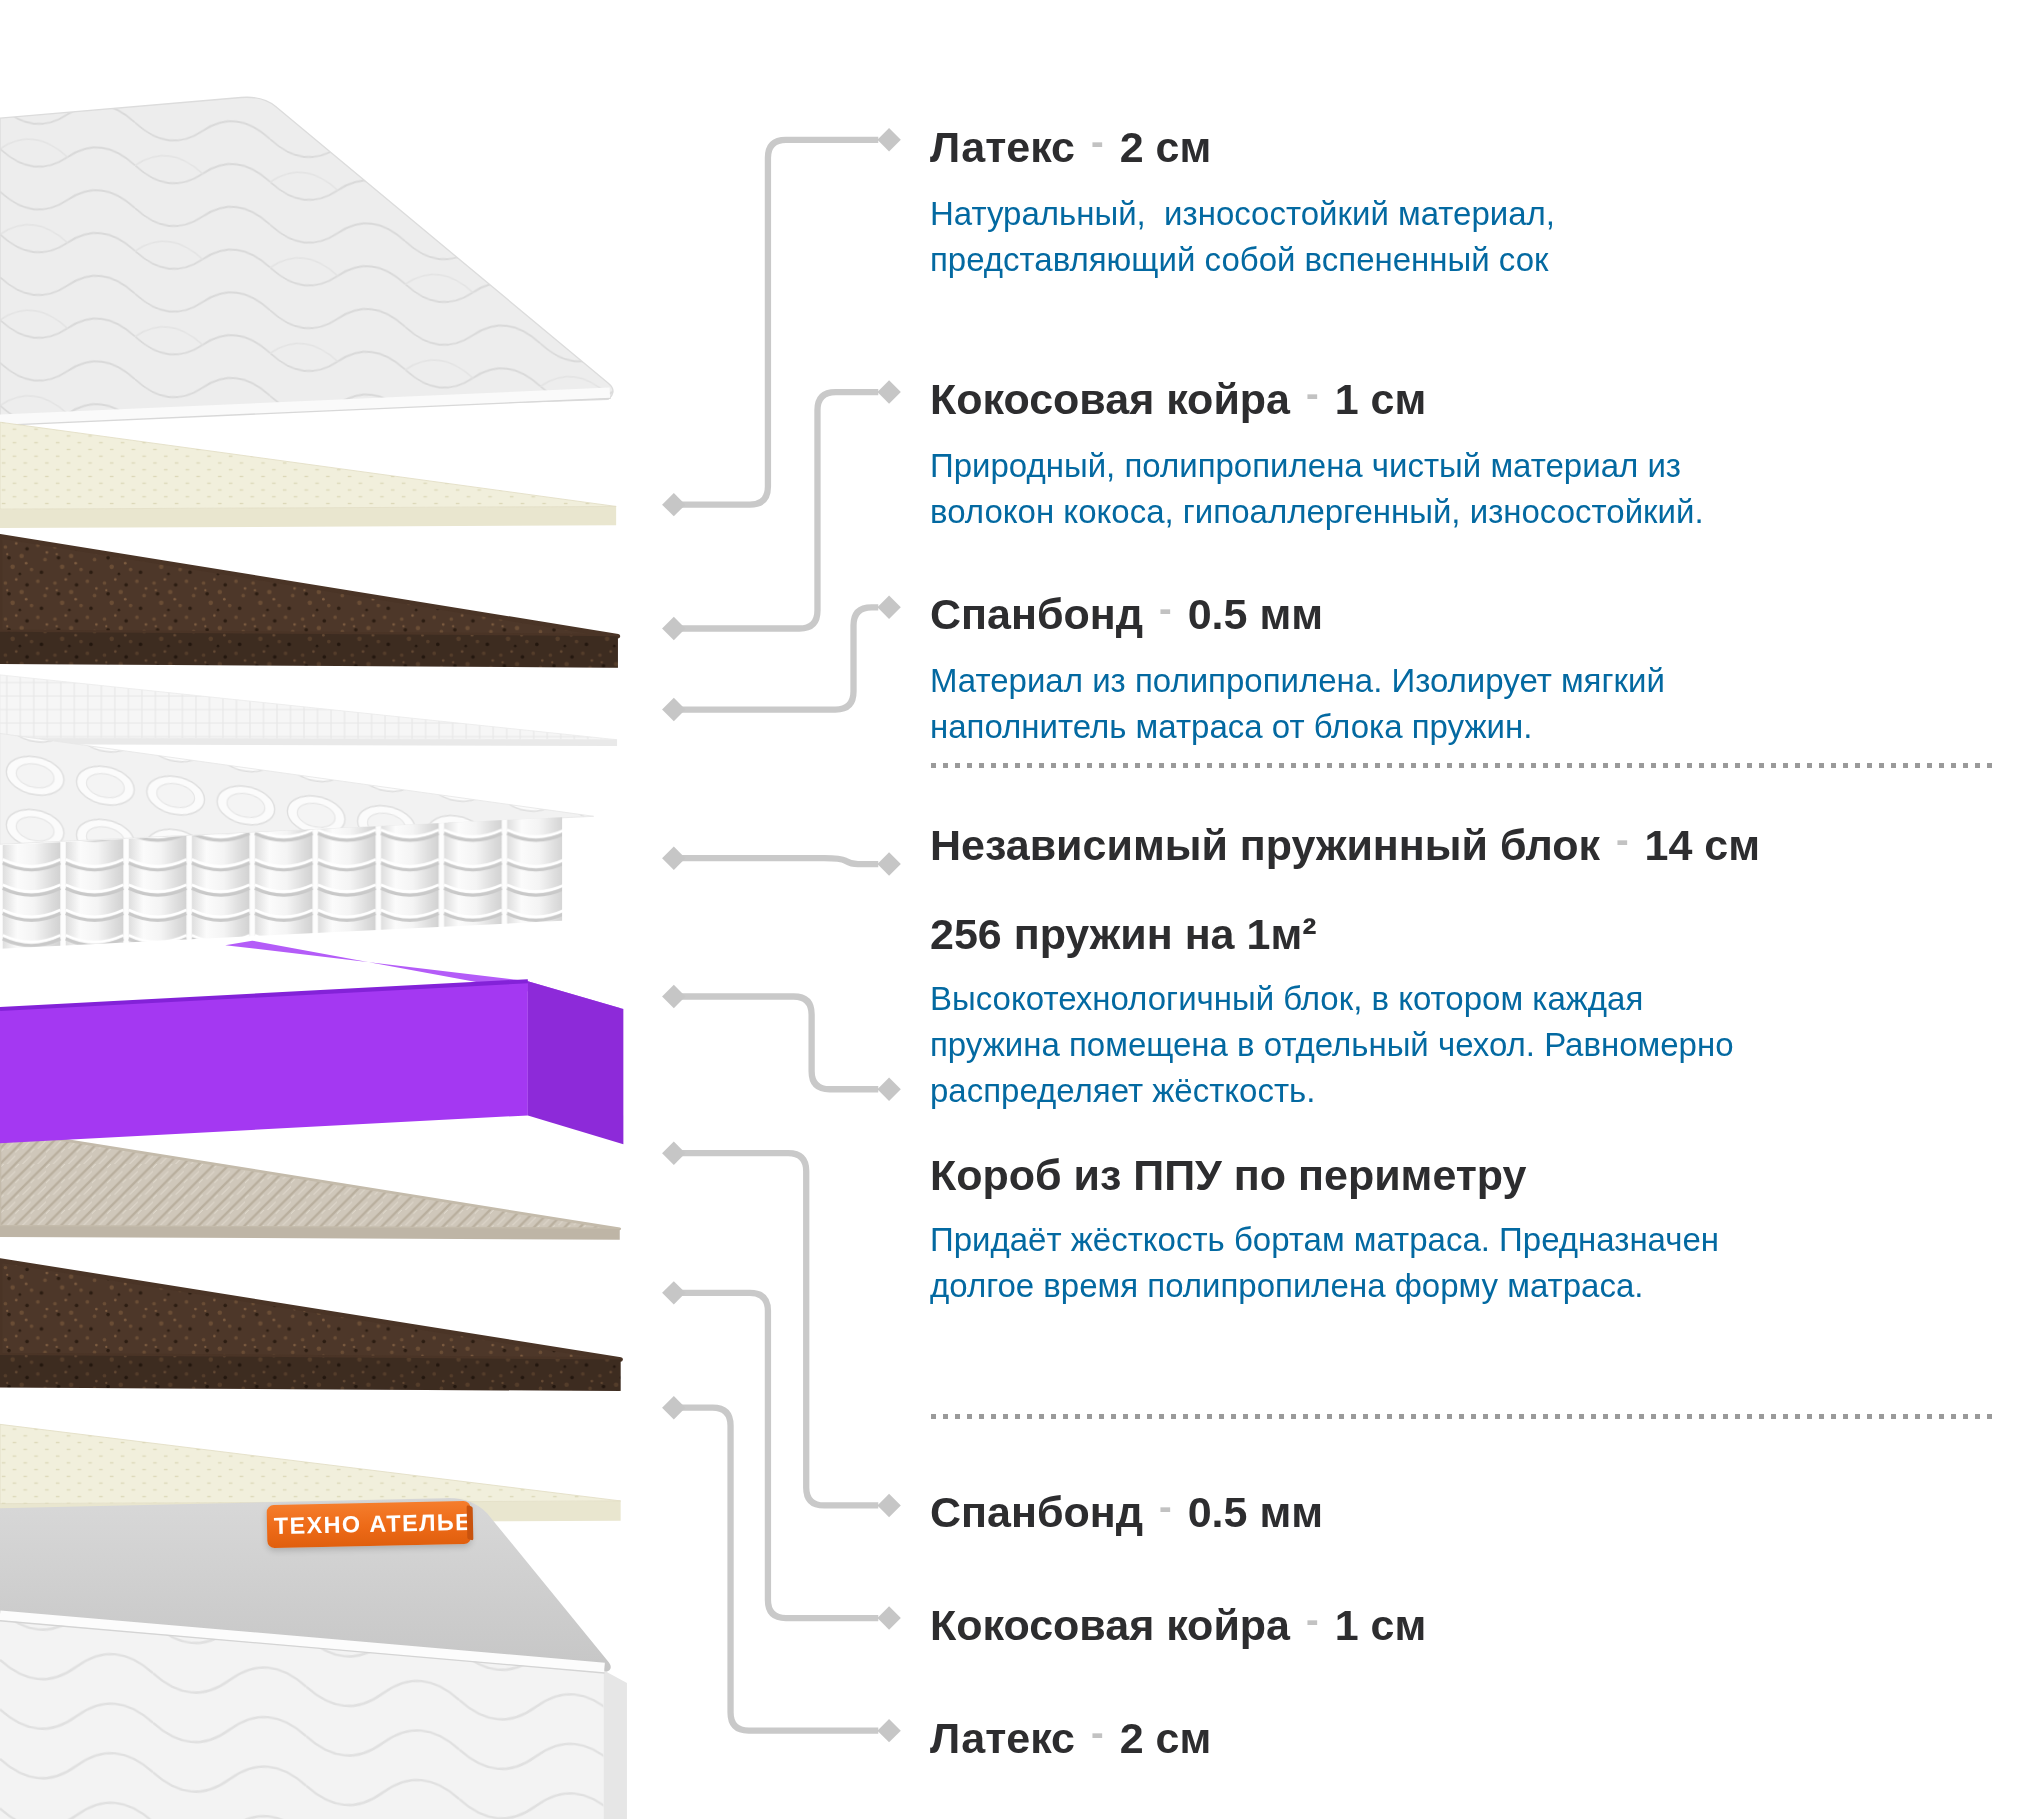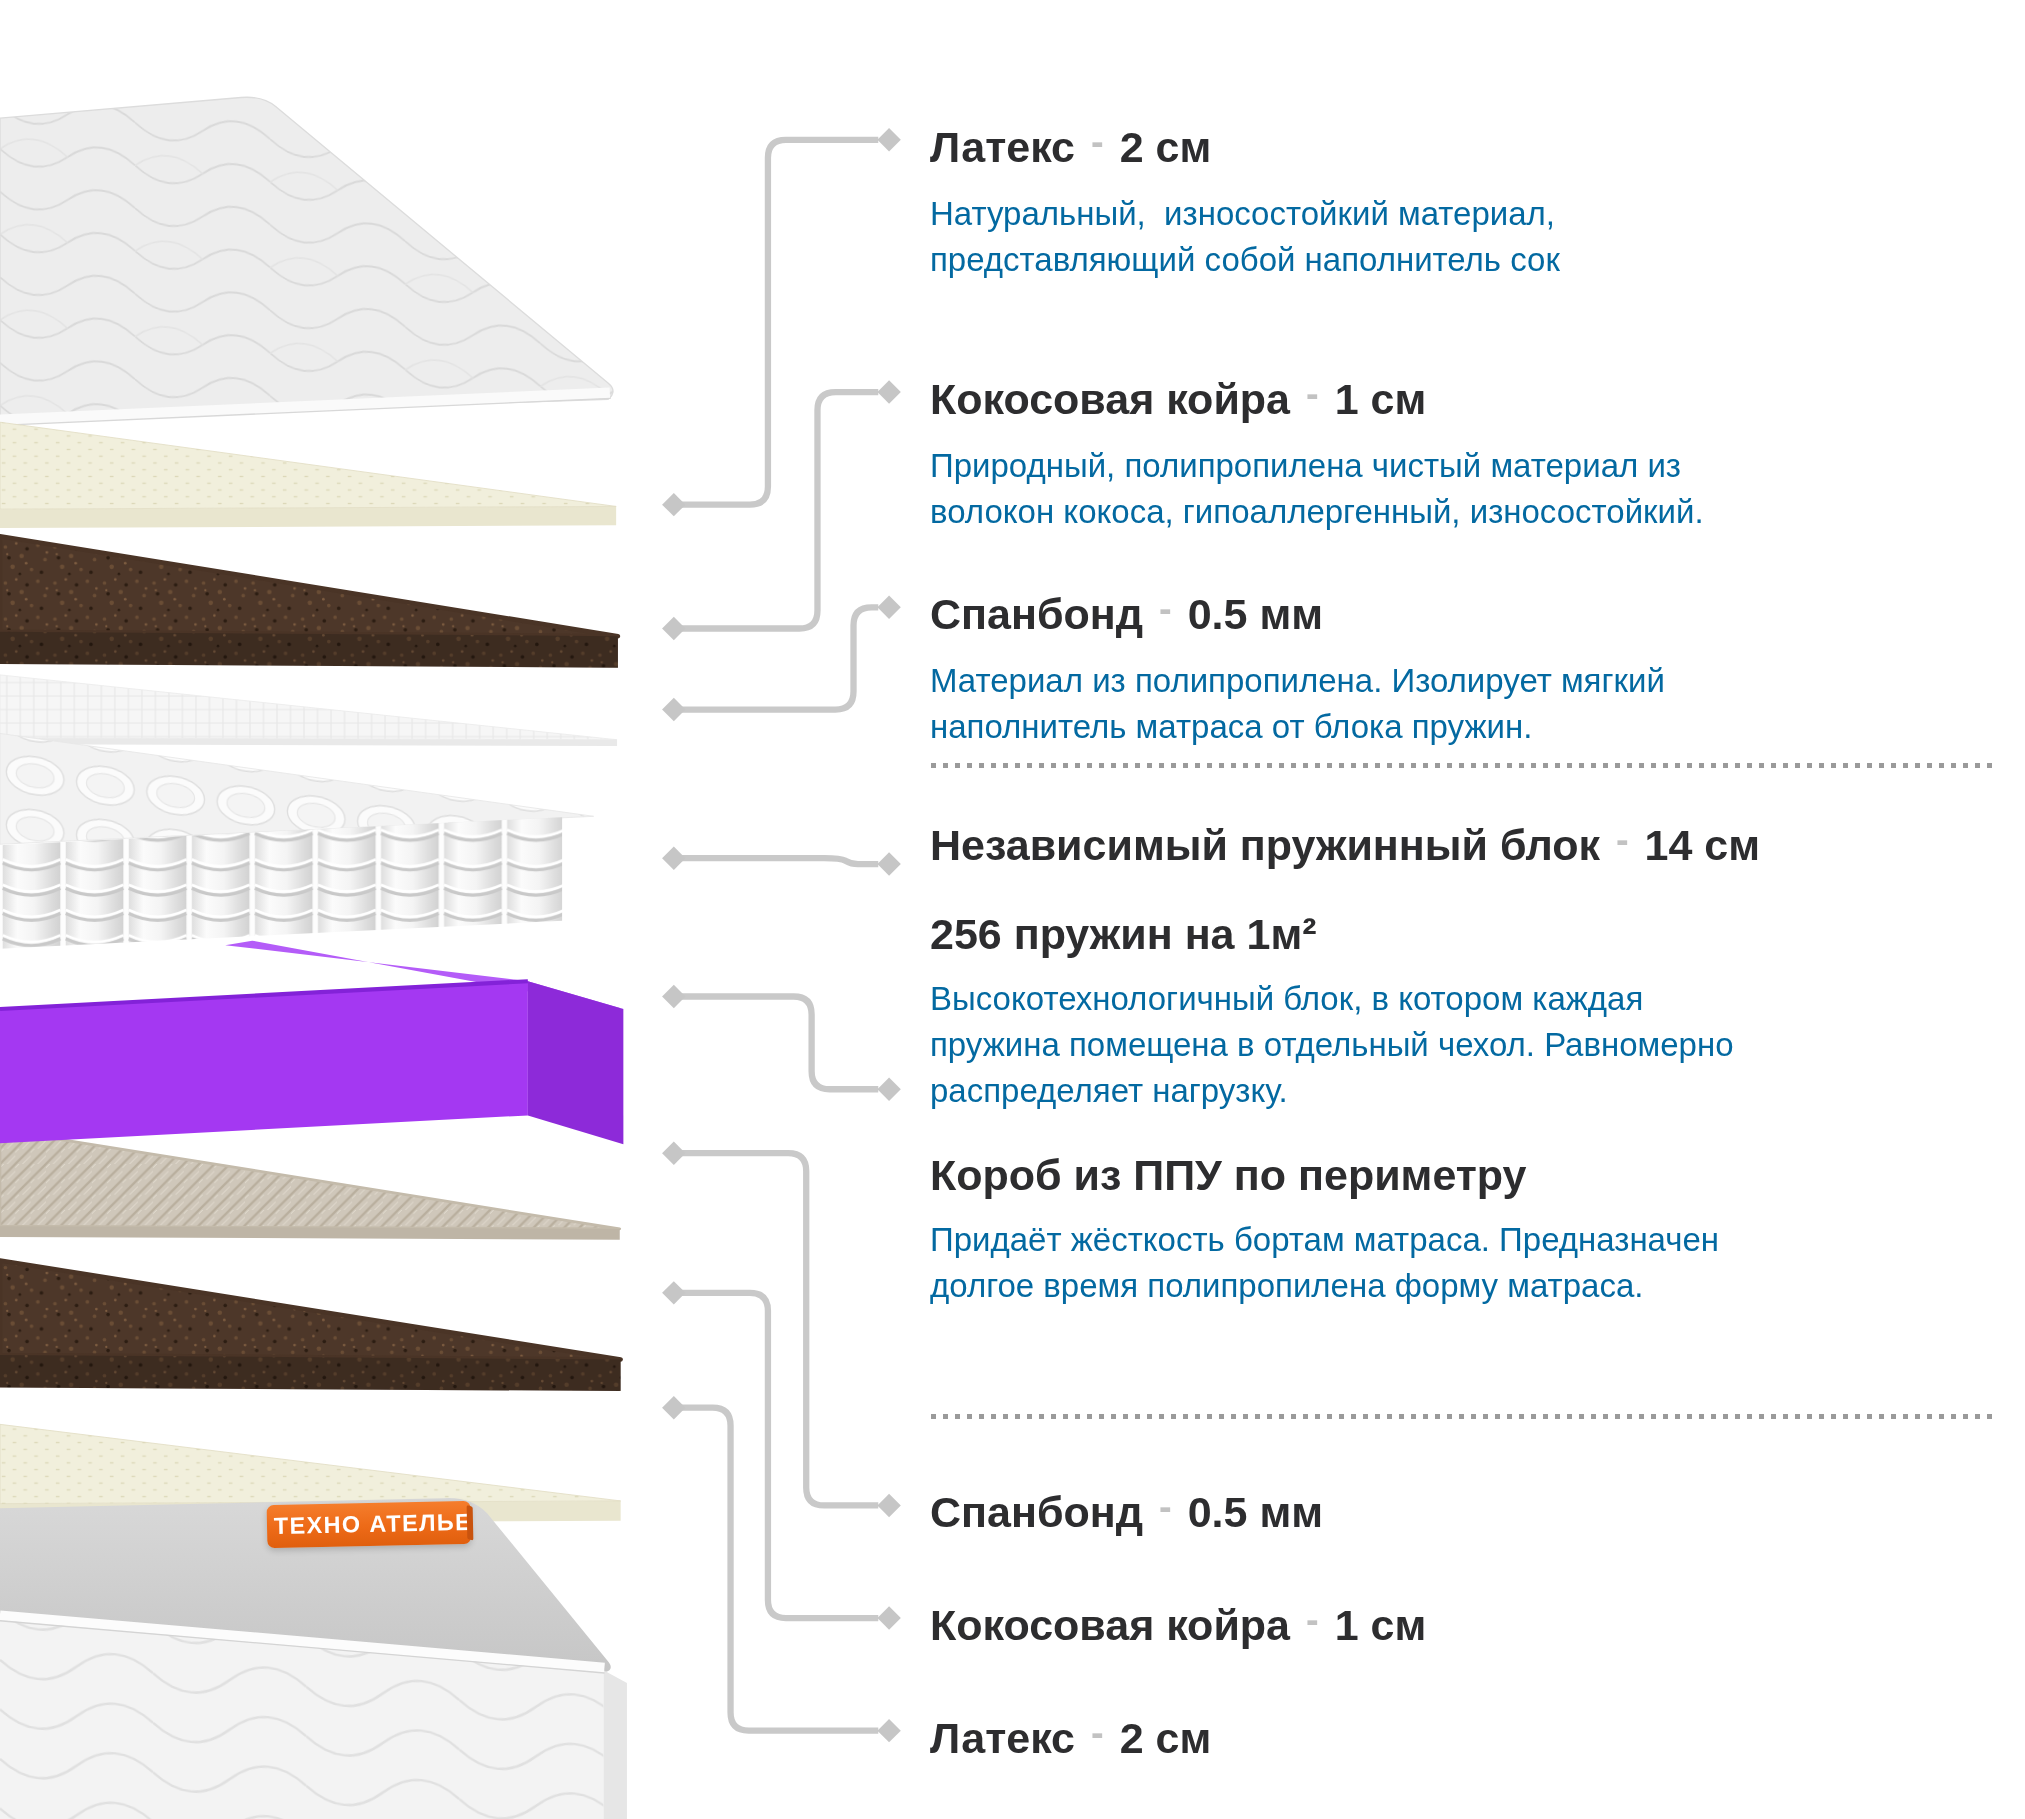--- a/index.html
+++ b/index.html
@@ -188,21 +188,21 @@
     <path d="M1948,3342 L1974,3316 L2000,3342 L1974,3368 Z"></path>
     <path d="M1948,3592 L1974,3566 L2000,3592 L1974,3618 Z"></path>
     <path d="M1948,3842 L1974,3816 L2000,3842 L1974,3868 Z"></path>
   </g>
 </svg>
 
 <div class="note" style="top:104px">
   <div class="title-line"><span>Латекс</span><span class="dash">-</span><span>2 см</span></div>
   <div class="note-body">
     <div class="body-line">Натуральный,  износостойкий материал,</div>
-    <div class="body-line">представляющий собой наполнитель сок</div>
+    <div class="body-line">представляющий собой вспененный сок</div>
   </div>
 </div>
 
 <div class="note" style="top:356px">
   <div class="title-line"><span>Кокосовая койра</span><span class="dash">-</span><span>1 см</span></div>
   <div class="note-body">
     <div class="body-line">Природный, полипропилена чистый материал из</div>
     <div class="body-line">волокон кокоса, гипоаллергенный, износостойкий.</div>
   </div>
 </div>
@@ -216,21 +216,21 @@
 </div>
 
 <div class="divider" style="top:763px"></div>
 
 <div class="note" style="top:802px">
   <div class="title-line"><span>Независимый пружинный блок</span><span class="dash">-</span><span>14 см</span></div>
   <div class="title-line">256 пружин на 1м²</div>
   <div class="note-body">
     <div class="body-line">Высокотехнологичный блок, в котором каждая</div>
     <div class="body-line">пружина помещена в отдельный чехол. Равномерно</div>
-    <div class="body-line">распределяет нагрузку.</div>
+    <div class="body-line">распределяет жёсткость.</div>
   </div>
 </div>
 
 <div class="note" style="top:1132px">
   <div class="title-line">Короб из ППУ по периметру</div>
   <div class="note-body">
     <div class="body-line">Придаёт жёсткость бортам матраса. Предназначен</div>
     <div class="body-line">долгое время полипропилена форму матраса.</div>
   </div>
 </div>

